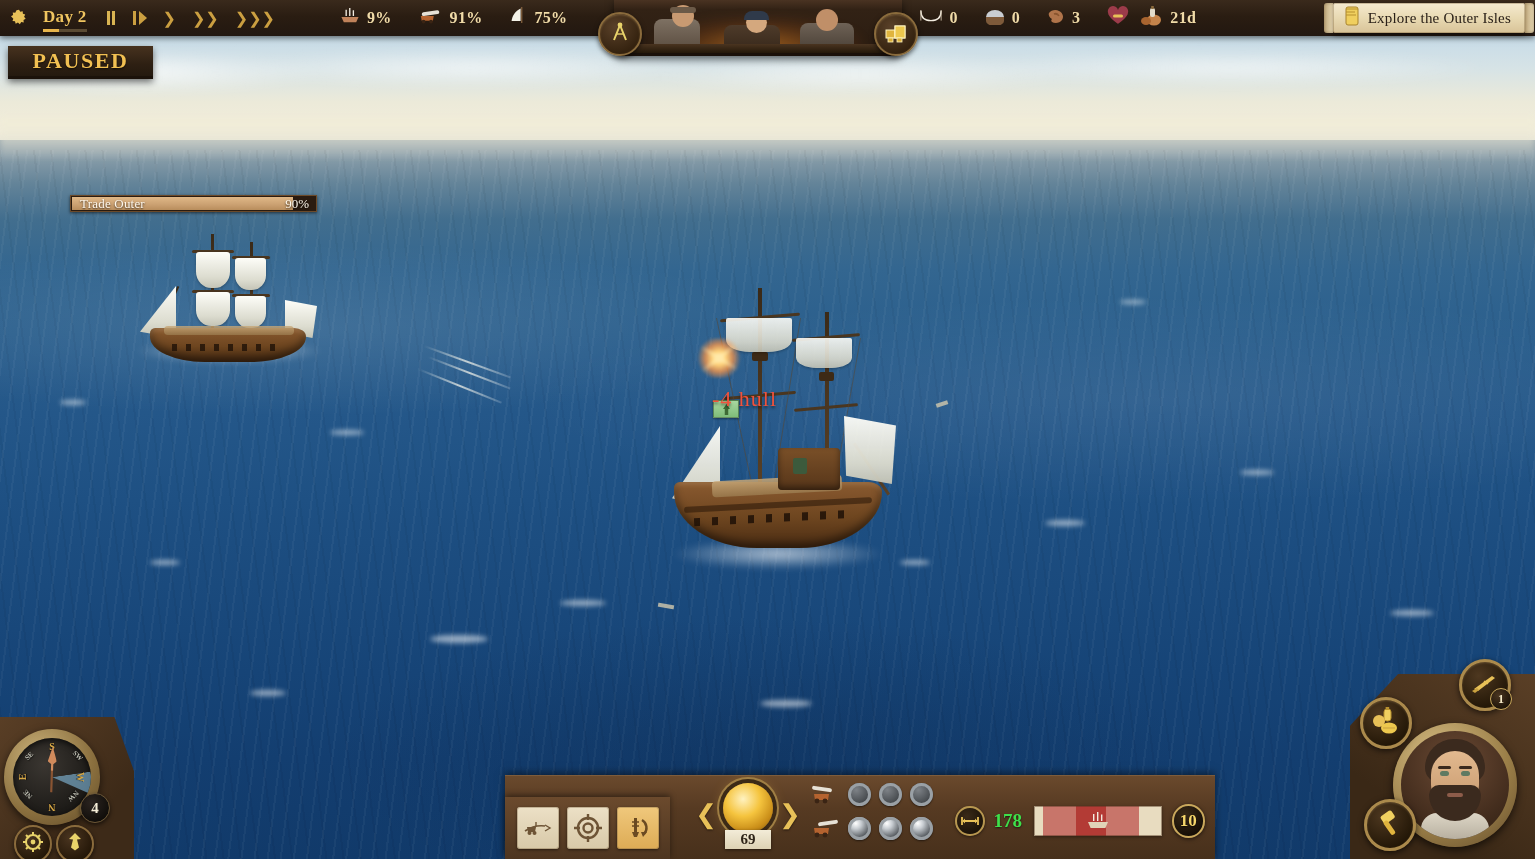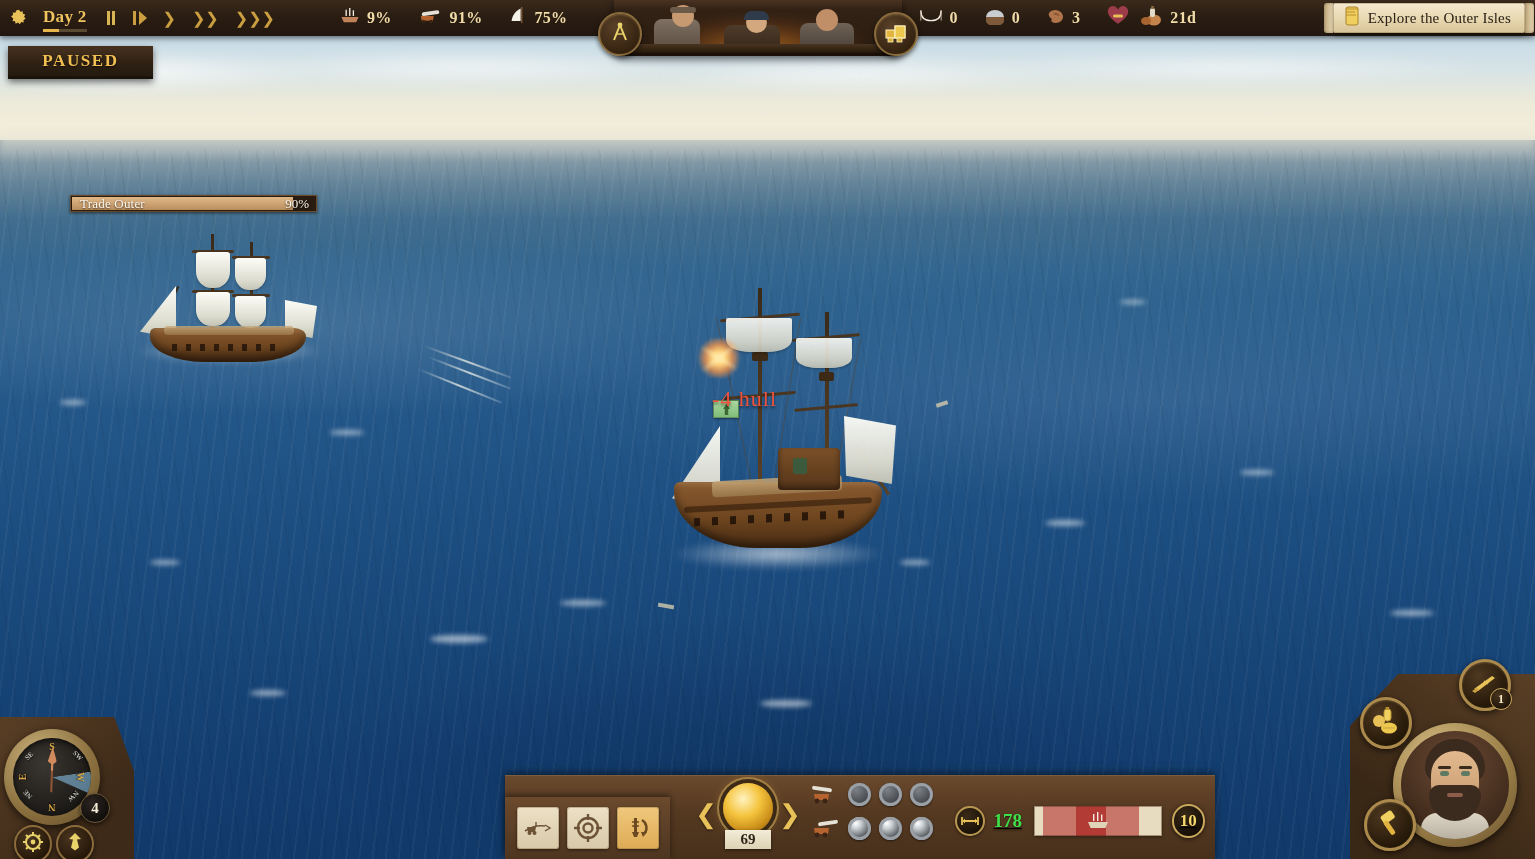--- a/index.html
+++ b/index.html
@@ -208,21 +208,21 @@
 
   
   #paused {
     position:absolute; left:8px; top:46px; width:145px; height:33px; z-index:29;
     background:linear-gradient(180deg,#47321f,#2e2013 60%,#241a0f);
     border-bottom:3px solid #1b120a;
     box-shadow:0 3px 7px rgba(0,0,0,.55);
     display:flex; align-items:center; justify-content:center;
   }
   #paused span {
-    color:#f2c052; font-size:17px; font-weight:bold; letter-spacing:1.6px;
+    color:#f2c052; font-size:22px; font-weight:bold; letter-spacing:1.6px;
     text-shadow:0 1px 2px rgba(0,0,0,.7);
   }
 
   
   #compass-wrap { position:absolute; left:-6px; bottom:-8px; width:140px; height:150px; z-index:30; }
   #compass-plank {
     position:absolute; left:0; bottom:0; width:140px; height:150px;
     background:linear-gradient(135deg,#5a3f26,#3d2a18 70%);
     clip-path:polygon(0 0, 86% 0, 100% 36%, 100% 100%, 0 100%);
     box-shadow:0 0 10px rgba(0,0,0,.5);
@@ -328,21 +328,21 @@
     box-shadow:inset 0 0 0 3px #9aa0a5, 0 1px 2px rgba(0,0,0,.5);
     cursor:pointer;
   }
   .cball.loaded {
     background:radial-gradient(circle at 34% 28%, #ffffff 0%, #c8cdd2 24%, #5c6166 62%, #2e3134 100%);
   }
   .cannon-ico { width:30px; height:20px; position:relative; }
 
   #range-group {
     position:absolute; left:450px; bottom:16px; width:250px; height:44px;
-    display:flex; align-items:center;text-decoration:underline;
+    display:flex; align-items:center;
   }
   #dist-ring {
     width:30px; height:30px; border-radius:50%;
     background:radial-gradient(circle at 38% 32%, #3a2a18, #1a1208 76%);
     border:2px solid #b79750; display:flex; align-items:center; justify-content:center;
     box-shadow:0 1px 3px rgba(0,0,0,.5);
   }
   #dist-val { margin-left:9px; color:#3ee04a; font-size:19px; font-weight:bold; text-shadow:0 1px 2px rgba(0,0,0,.6); }
   #rangebar {
     margin-left:12px; width:130px; height:30px; position:relative;

